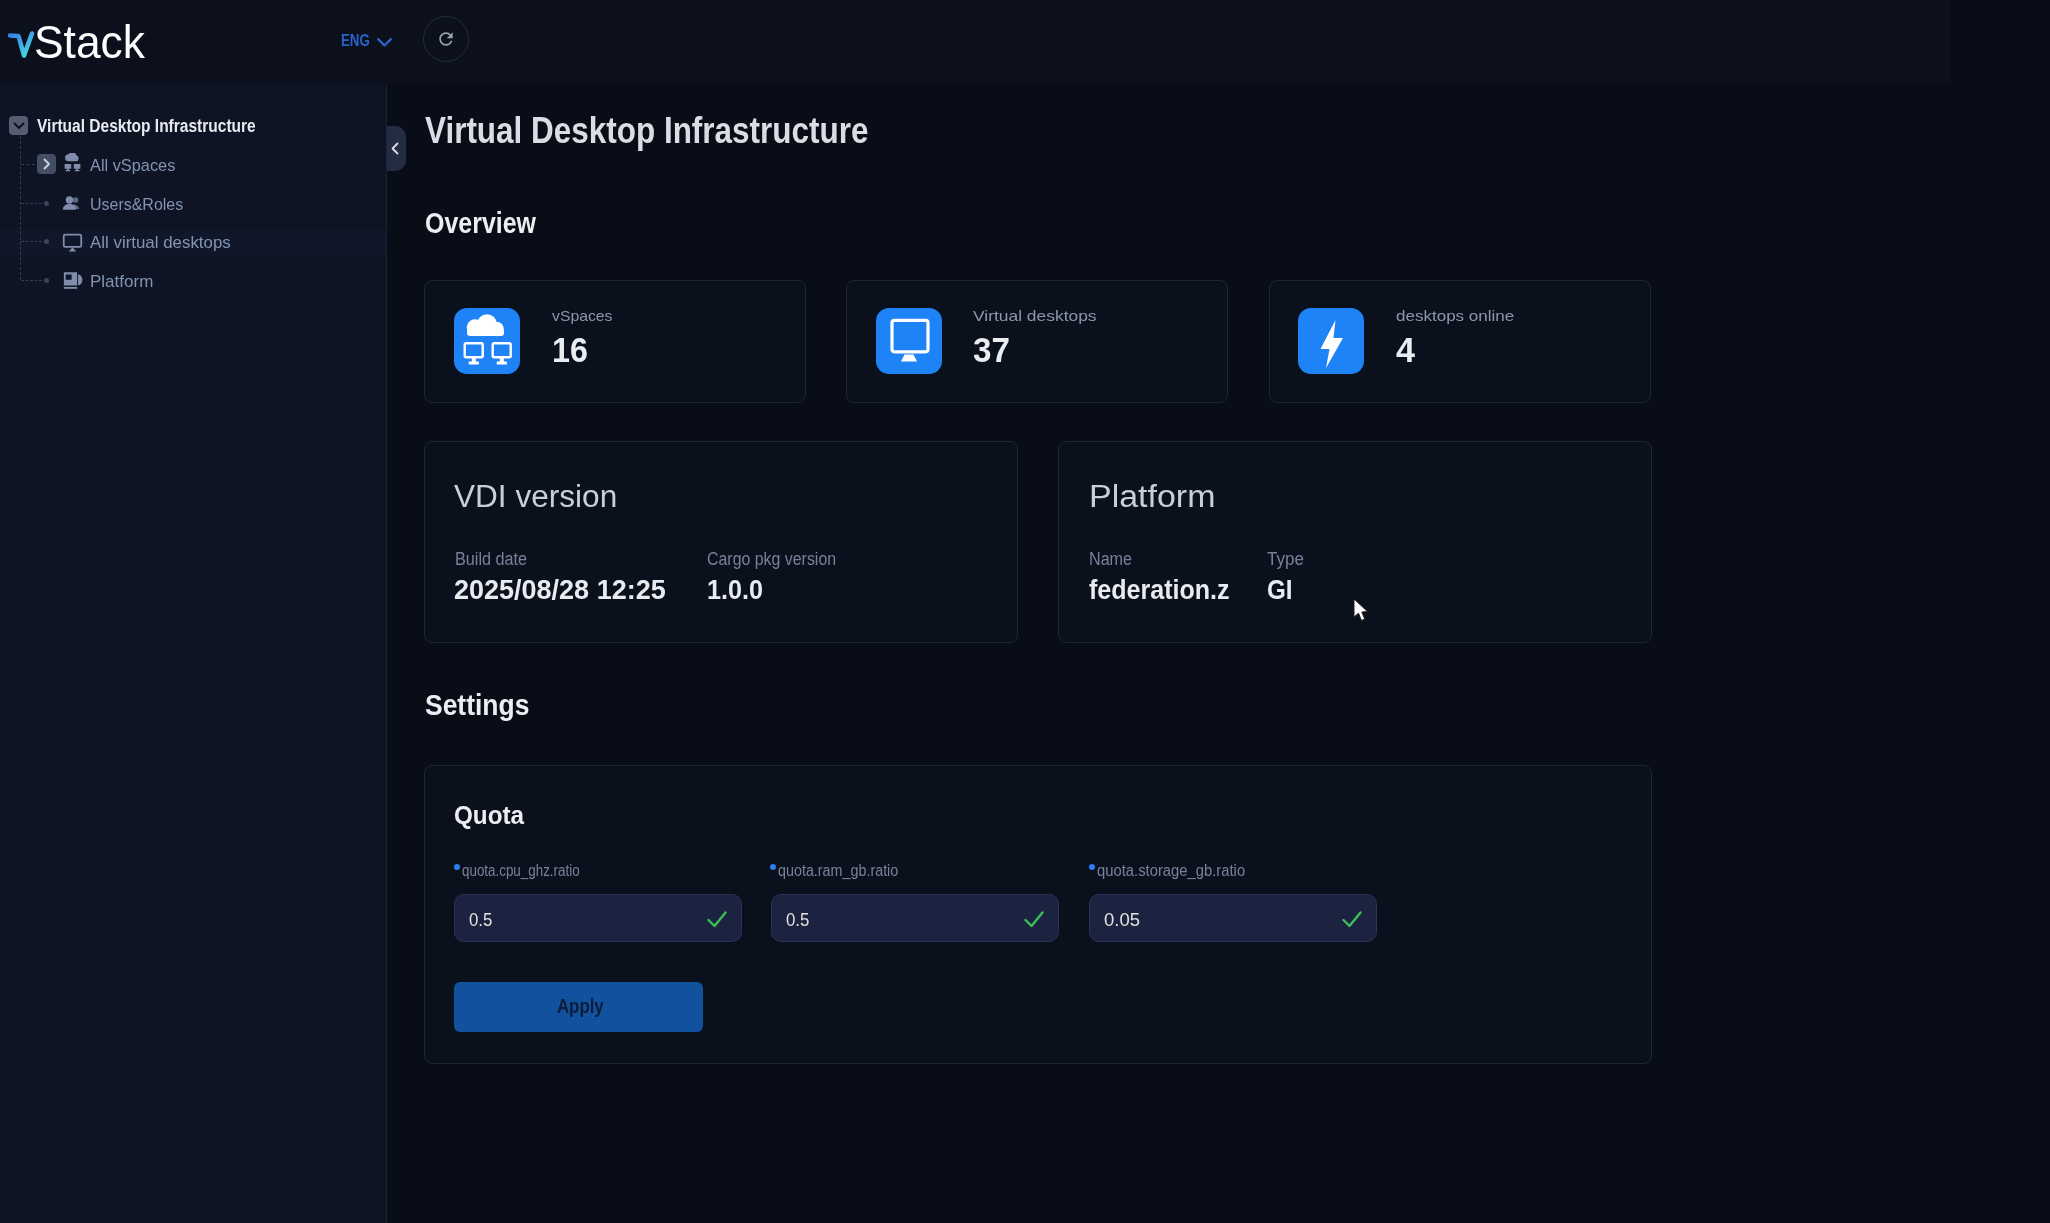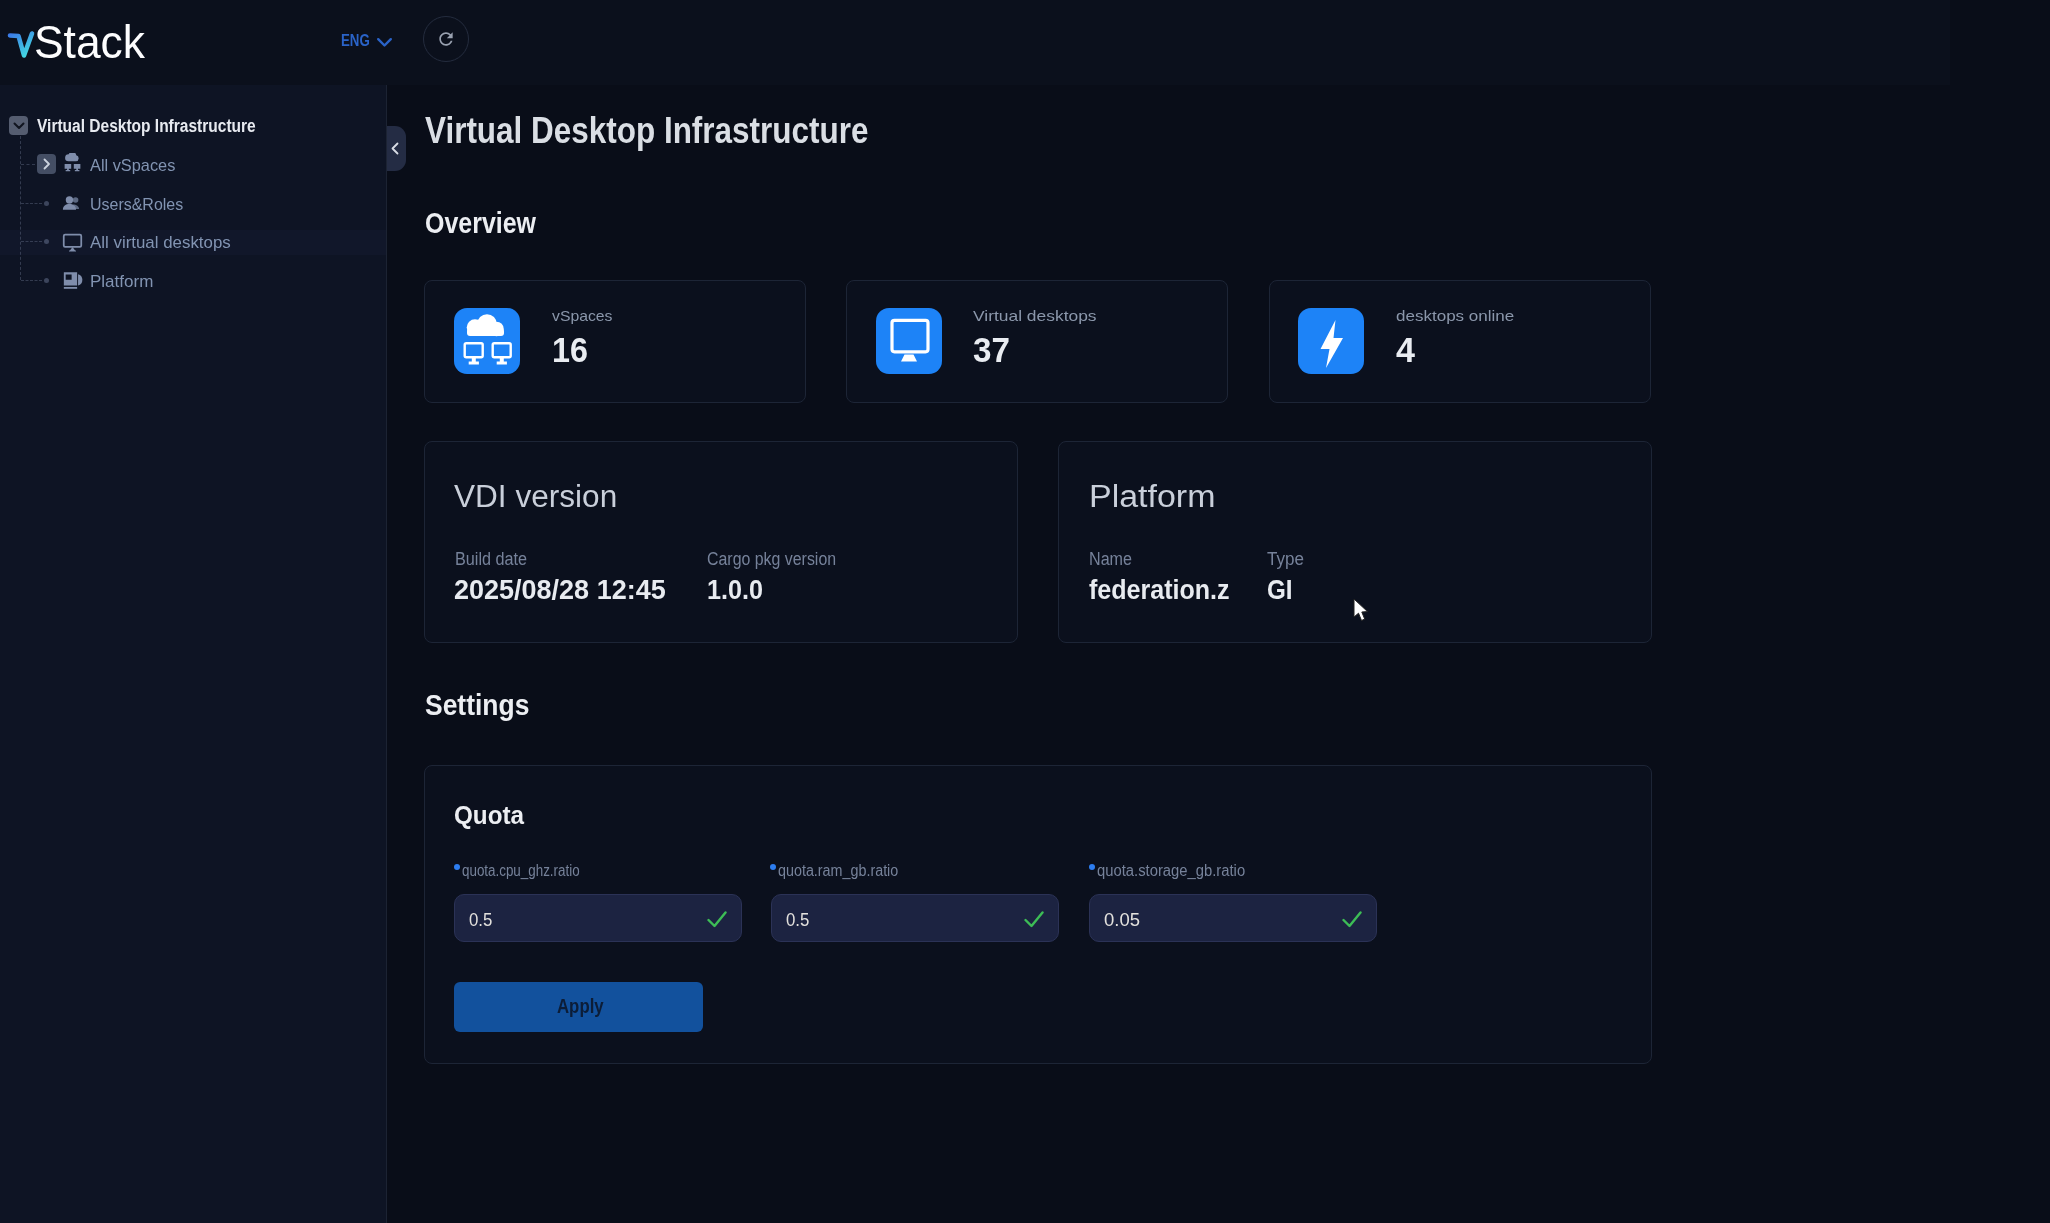--- a/index.html
+++ b/index.html
@@ -133,21 +133,21 @@
 <div class="abs" style="left:1298px; top:308px; width:66px; height:66px; background:#1d83f7; border-radius:13px;"></div>
 <svg class="abs" style="left:1298px; top:308px;" width="66" height="66" viewBox="0 0 66 66" fill="#ffffff">
   <path d="M37.5 12 L22.5 41 h9 L28 60 L45 30 h-9.5 Z"></path>
 </svg>
 <span id="sl3" class="abs sx statlabel" style="left:1396px; top:307px; transform:scaleX(1.1346); ">desktops online</span>
 <span id="sn3" class="abs sx statnum" style="left:1396px; top:330px; transform:scaleX(0.9737); ">4</span>
 
 <div class="card" style="left:424px; top:441px; width:594px; height:202px;"></div>
 <span id="vdit" class="abs sx cardtitle" style="left:454px; top:479px; transform:scaleX(1.0188); ">VDI version</span>
 <span id="bl1" class="abs sx biglabel" style="left:455px; top:549px; transform:scaleX(0.9000); ">Build date</span>
-<span id="bv1" class="abs sx bigval" style="left:454px; top:575px; transform:scaleX(1.0000); ">2025/08/28 12:45</span>
+<span id="bv1" class="abs sx bigval" style="left:454px; top:575px; transform:scaleX(1.0000); ">2025/08/28 12:25</span>
 <span id="bl2" class="abs sx biglabel" style="left:707px; top:549px; transform:scaleX(0.8836); ">Cargo pkg version</span>
 <span id="bv2" class="abs sx bigval" style="left:707px; top:575px; transform:scaleX(0.9333); ">1.0.0</span>
 
 <div class="card" style="left:1058px; top:441px; width:594px; height:202px;"></div>
 <span id="plat" class="abs sx cardtitle" style="left:1089px; top:479px; transform:scaleX(1.0957); ">Platform</span>
 <span id="bl3" class="abs sx biglabel" style="left:1089px; top:549px; transform:scaleX(0.8958); ">Name</span>
 <span id="bv3" class="abs sx bigval" style="left:1089px; top:575px; transform:scaleX(0.9276); ">federation.z</span>
 <span id="bl4" class="abs sx biglabel" style="left:1267px; top:549px; transform:scaleX(0.9487); ">Type</span>
 <span id="bv4" class="abs sx bigval" style="left:1267px; top:575px; transform:scaleX(0.8966); ">GI</span>
 

